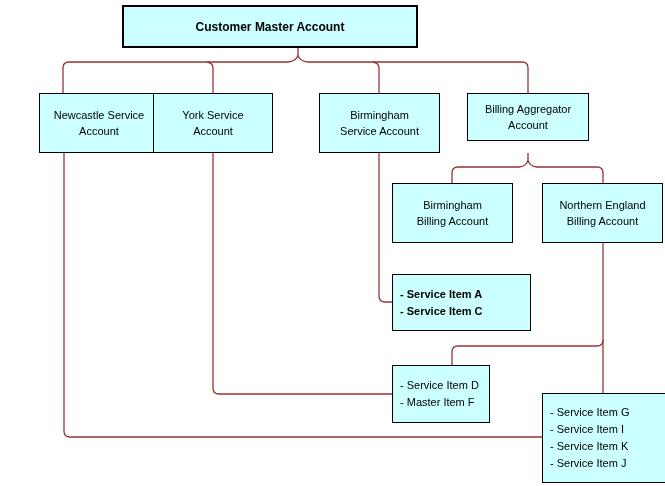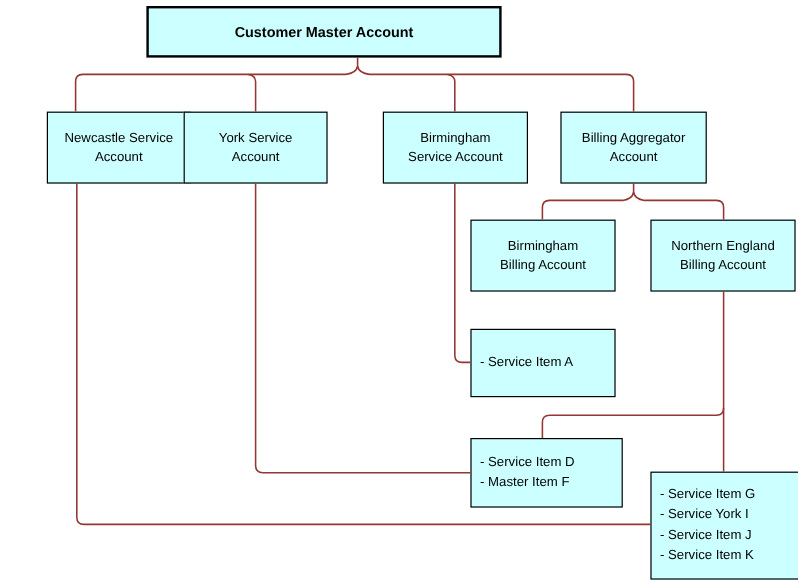--- a/index.html
+++ b/index.html
@@ -89,44 +89,45 @@
   <div class="node" style="left:153px; top:93px; width:120px; height:60px;">
     <span class="node-label">York Service
 Account</span>
   </div>
 
   <div class="node" style="left:319px; top:93px; width:121px; height:60px;">
     <span class="node-label">Birmingham
 Service Account</span>
   </div>
 
-  <div class="node" style="left:467px; top:93px; width:122px; height:60px;">
+  <div class="node" style="left:467px; top:93px; width:122px; height:48px;">
     <span class="node-label">Billing Aggregator
 Account</span>
   </div>
 
   <div class="node" style="left:392px; top:183px; width:121px; height:60px;">
     <span class="node-label">Birmingham
 Billing Account</span>
   </div>
 
   <div class="node" style="left:542px; top:183px; width:121px; height:60px;align-items:center;">
     <span class="node-label">Northern England
 Billing Account</span>
   </div>
 
-  <div class="node items" style="left:392px; top:274px; width:121px; height:57px;">
+  <div class="node items" style="left:392px; top:274px; width:139px; height:57px;font-weight:bold;">
     <span class="service-item">- Service Item A</span>
+    <span class="service-item">- Service Item C</span>
   </div>
 
-  <div class="node items" style="left:392px; top:365px; width:127px; height:58px;">
+  <div class="node items" style="left:392px; top:365px; width:98px; height:58px;">
     <span class="service-item">- Service Item D</span>
     <span class="service-item">- Master Item F</span>
   </div>
 
   <div class="node items" style="left:542px; top:393px; width:133px; height:90px;">
     <span class="service-item">- Service Item G</span>
-    <span class="service-item">- Service York I</span>
+    <span class="service-item">- Service Item I</span>
+    <span class="service-item">- Service Item K</span>
     <span class="service-item">- Service Item J</span>
-    <span class="service-item">- Service Item K</span>
   </div>
 
 </div>
 
 </body></html>

